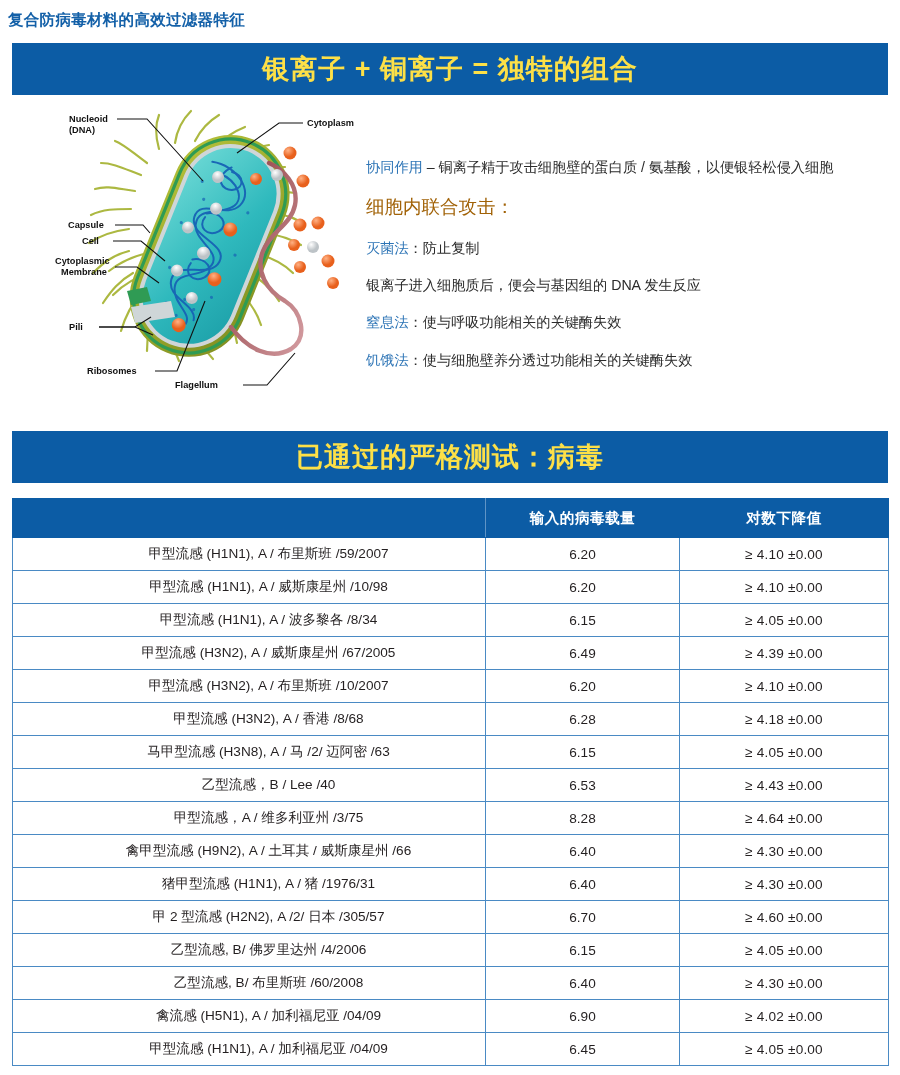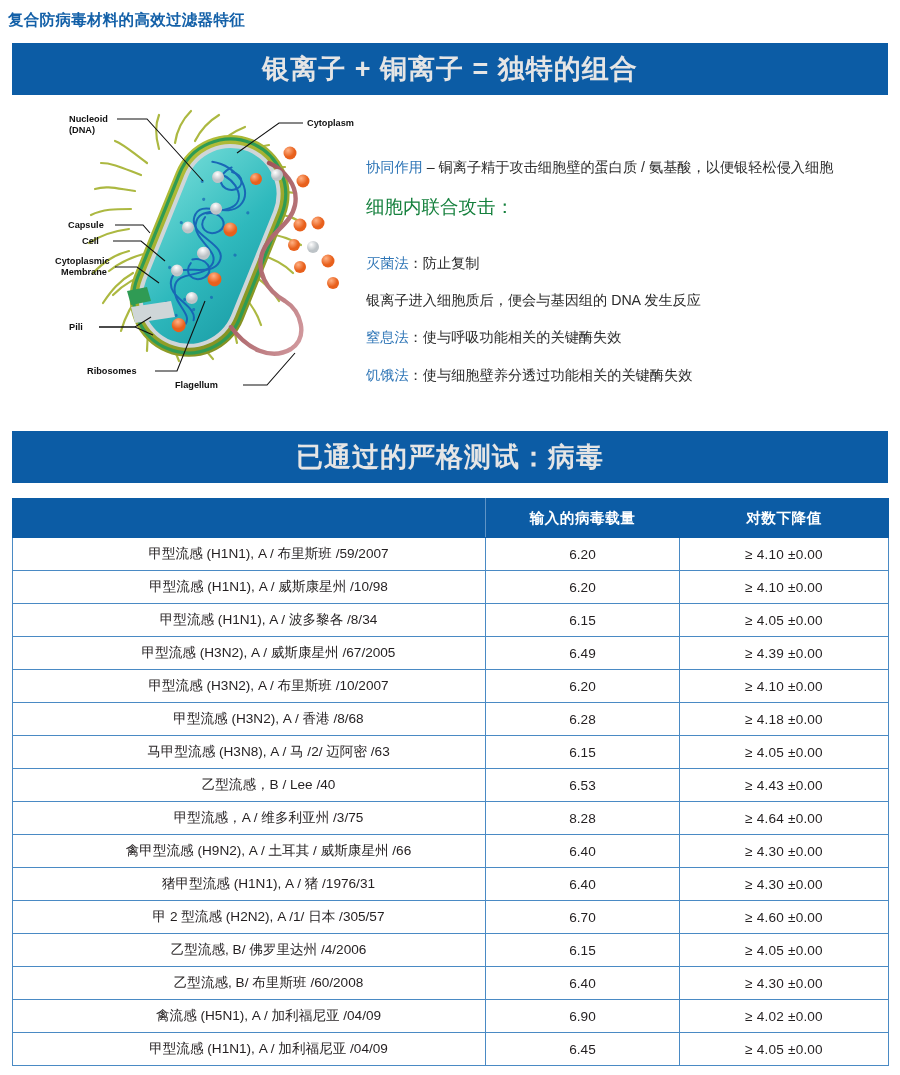--- a/index.html
+++ b/index.html
@@ -34,21 +34,21 @@
     letter-spacing: .3px;
     white-space: nowrap;
   }
 
   
   .banner {
     position: absolute;
     left: 12px;
     width: 876px;
     background: #0c5ca5;
-    color: #e5e5e5;
+    color: #fde047;
     display: flex;
     align-items: center;
     justify-content: center;
     font-weight: 700;
     letter-spacing: 1px;
   }
   #banner-1 { top: 43px; height: 52px; font-size: 27px; }
   #banner-2 { top: 431px; height: 52px; font-size: 27px; }
 
   
@@ -76,22 +76,22 @@
     width: 520px;
   }
   .hero-text p {
     margin: 0 0 18px 0;
     font-size: 14.2px;
     line-height: 1.35;
     color: #2b2b2b;
   }
   .hero-text p.big {
     font-size: 18.5px;
-    margin-bottom: 34px;
-    color: #15803d;
+    margin-bottom: 19px;
+    color: #a16207;
   }
   .hero-text .accent {
     color: #2e75b6;
     font-weight: 500;
     margin-top: 10px;
   }
 
   
   .vtable {
     position: absolute;
@@ -390,21 +390,21 @@
           <td class="name">禽甲型流感 (H9N2), A / 土耳其 / 威斯康星州 /66</td>
           <td class="num">6.40</td>
           <td class="drop">≥ 4.30 ±0.00</td>
         </tr>
         <tr>
           <td class="name">猪甲型流感 (H1N1), A / 猪 /1976/31</td>
           <td class="num">6.40</td>
           <td class="drop">≥ 4.30 ±0.00</td>
         </tr>
         <tr>
-          <td class="name">甲 2 型流感 (H2N2), A /1/ 日本 /305/57</td>
+          <td class="name">甲 2 型流感 (H2N2), A /2/ 日本 /305/57</td>
           <td class="num">6.70</td>
           <td class="drop">≥ 4.60 ±0.00</td>
         </tr>
         <tr>
           <td class="name">乙型流感, B/ 佛罗里达州 /4/2006</td>
           <td class="num">6.15</td>
           <td class="drop">≥ 4.05 ±0.00</td>
         </tr>
         <tr>
           <td class="name">乙型流感, B/ 布里斯班 /60/2008</td>

